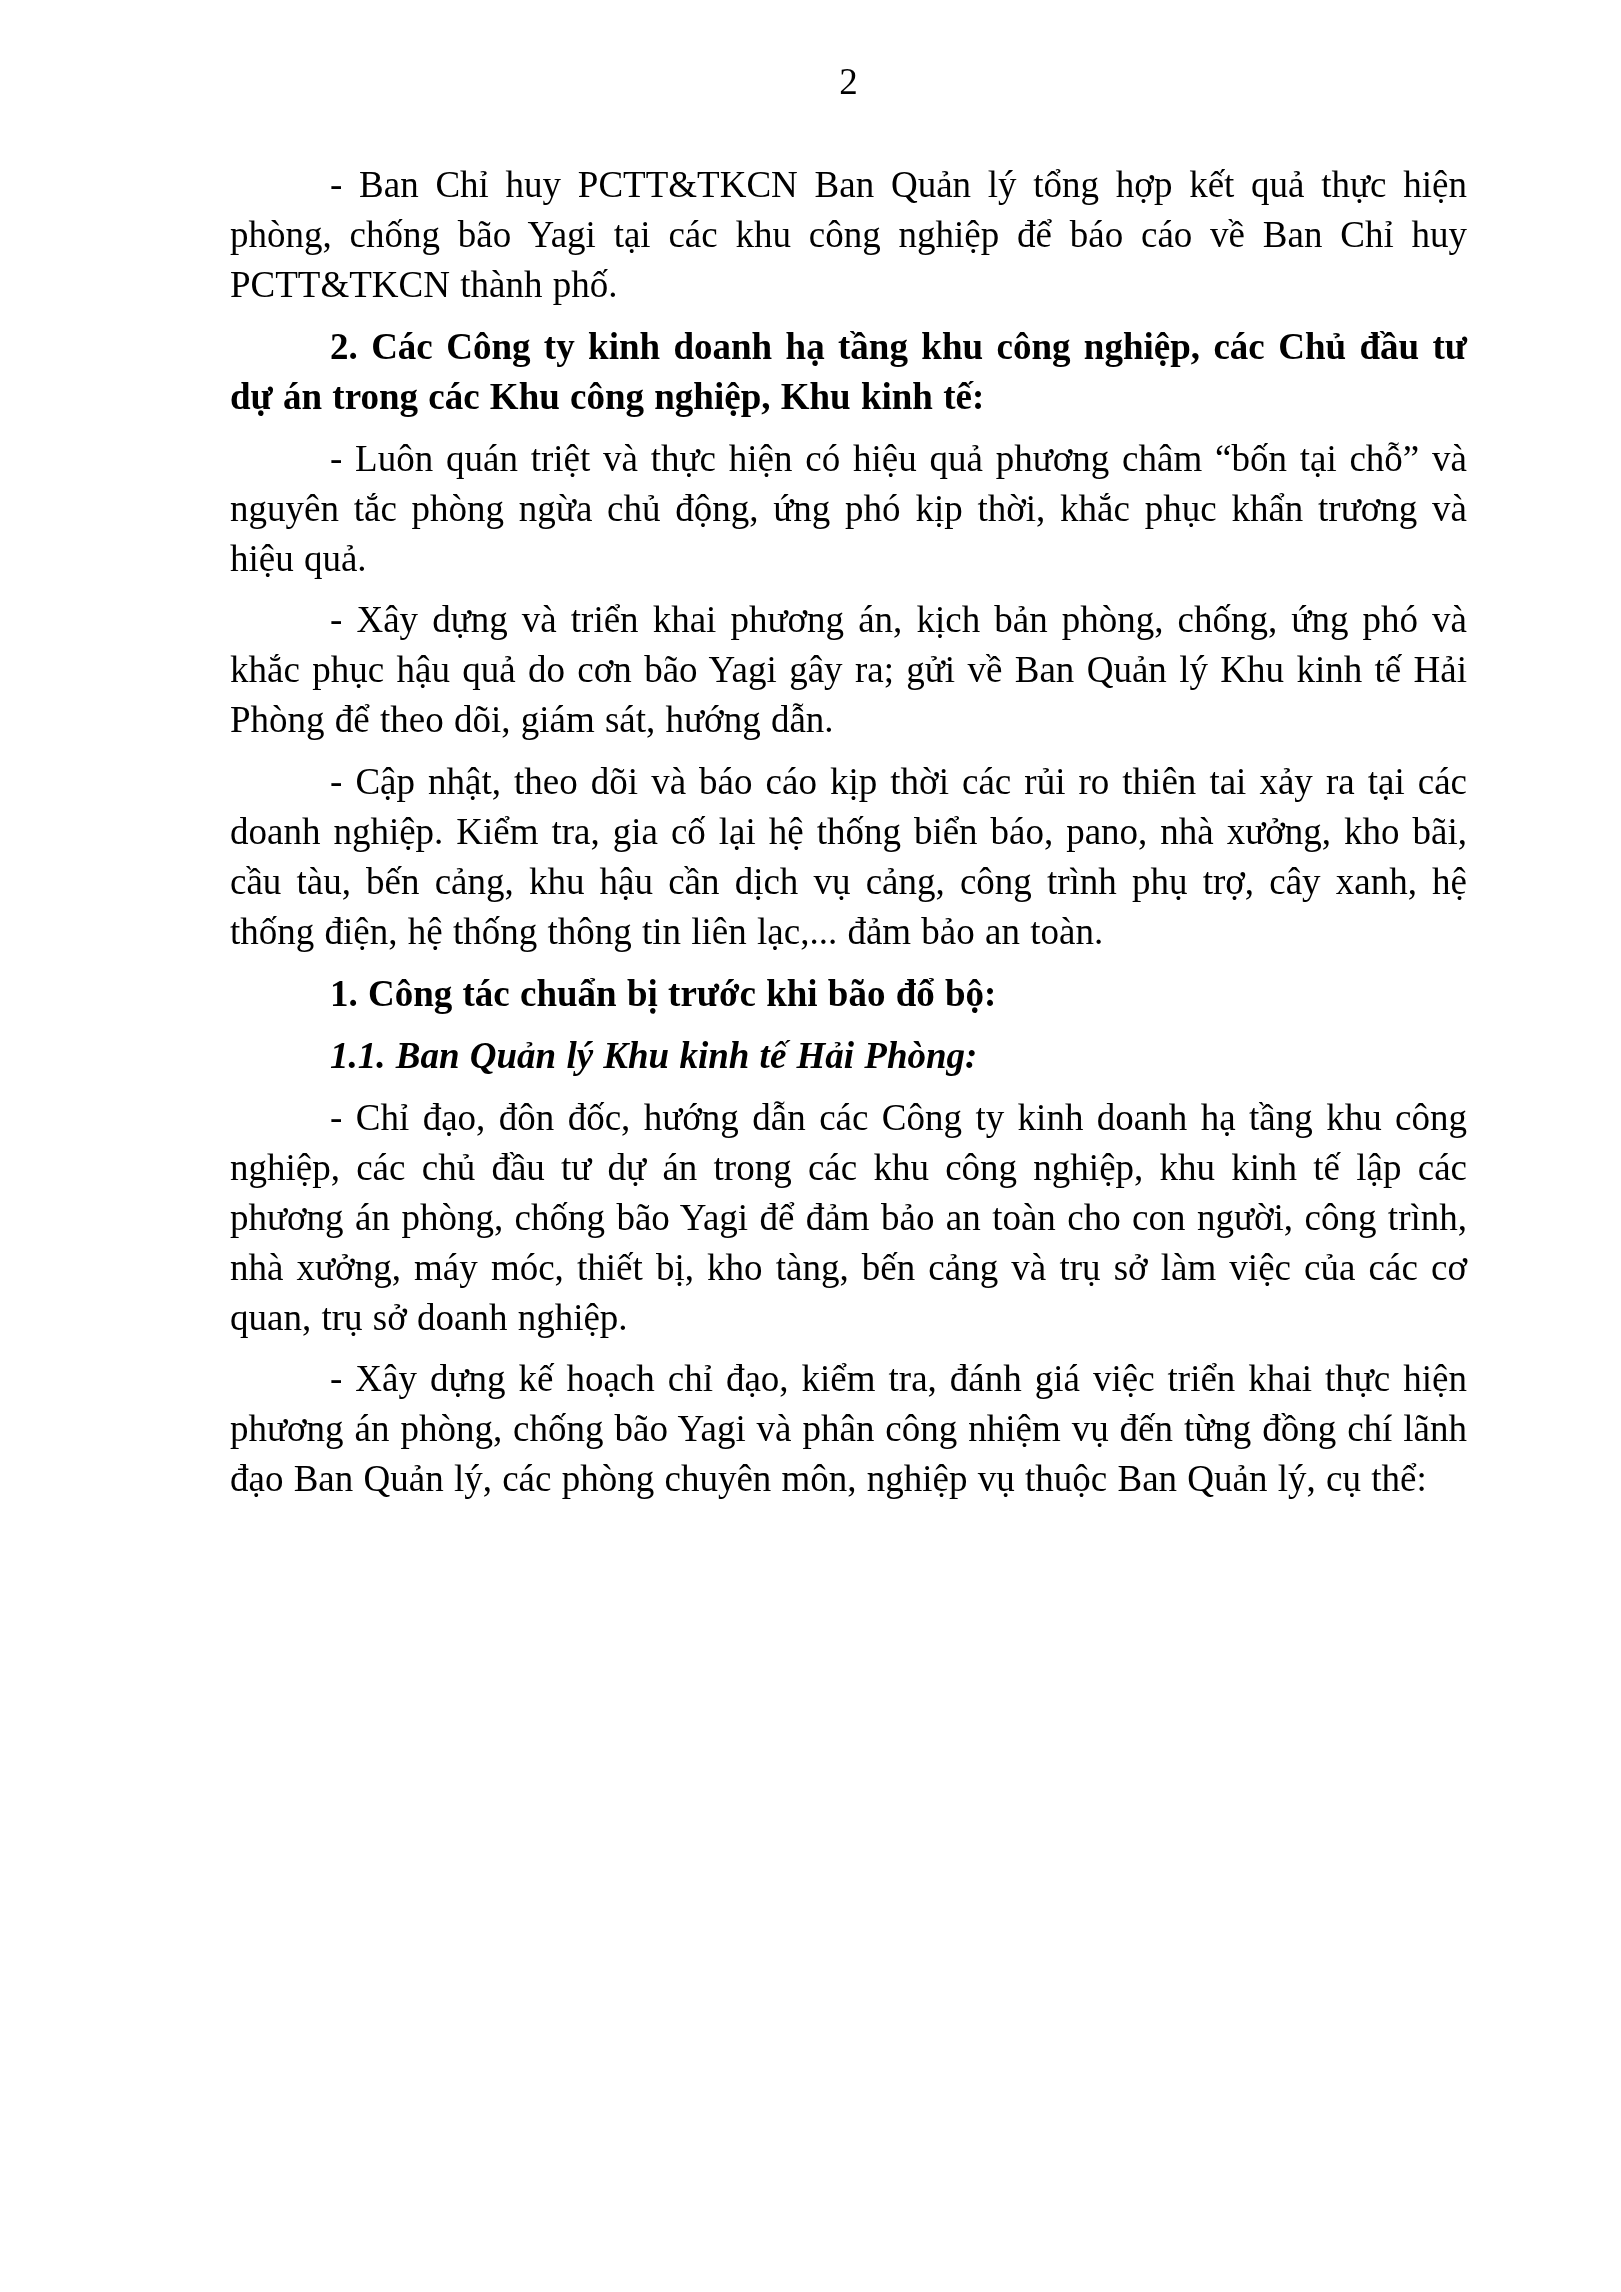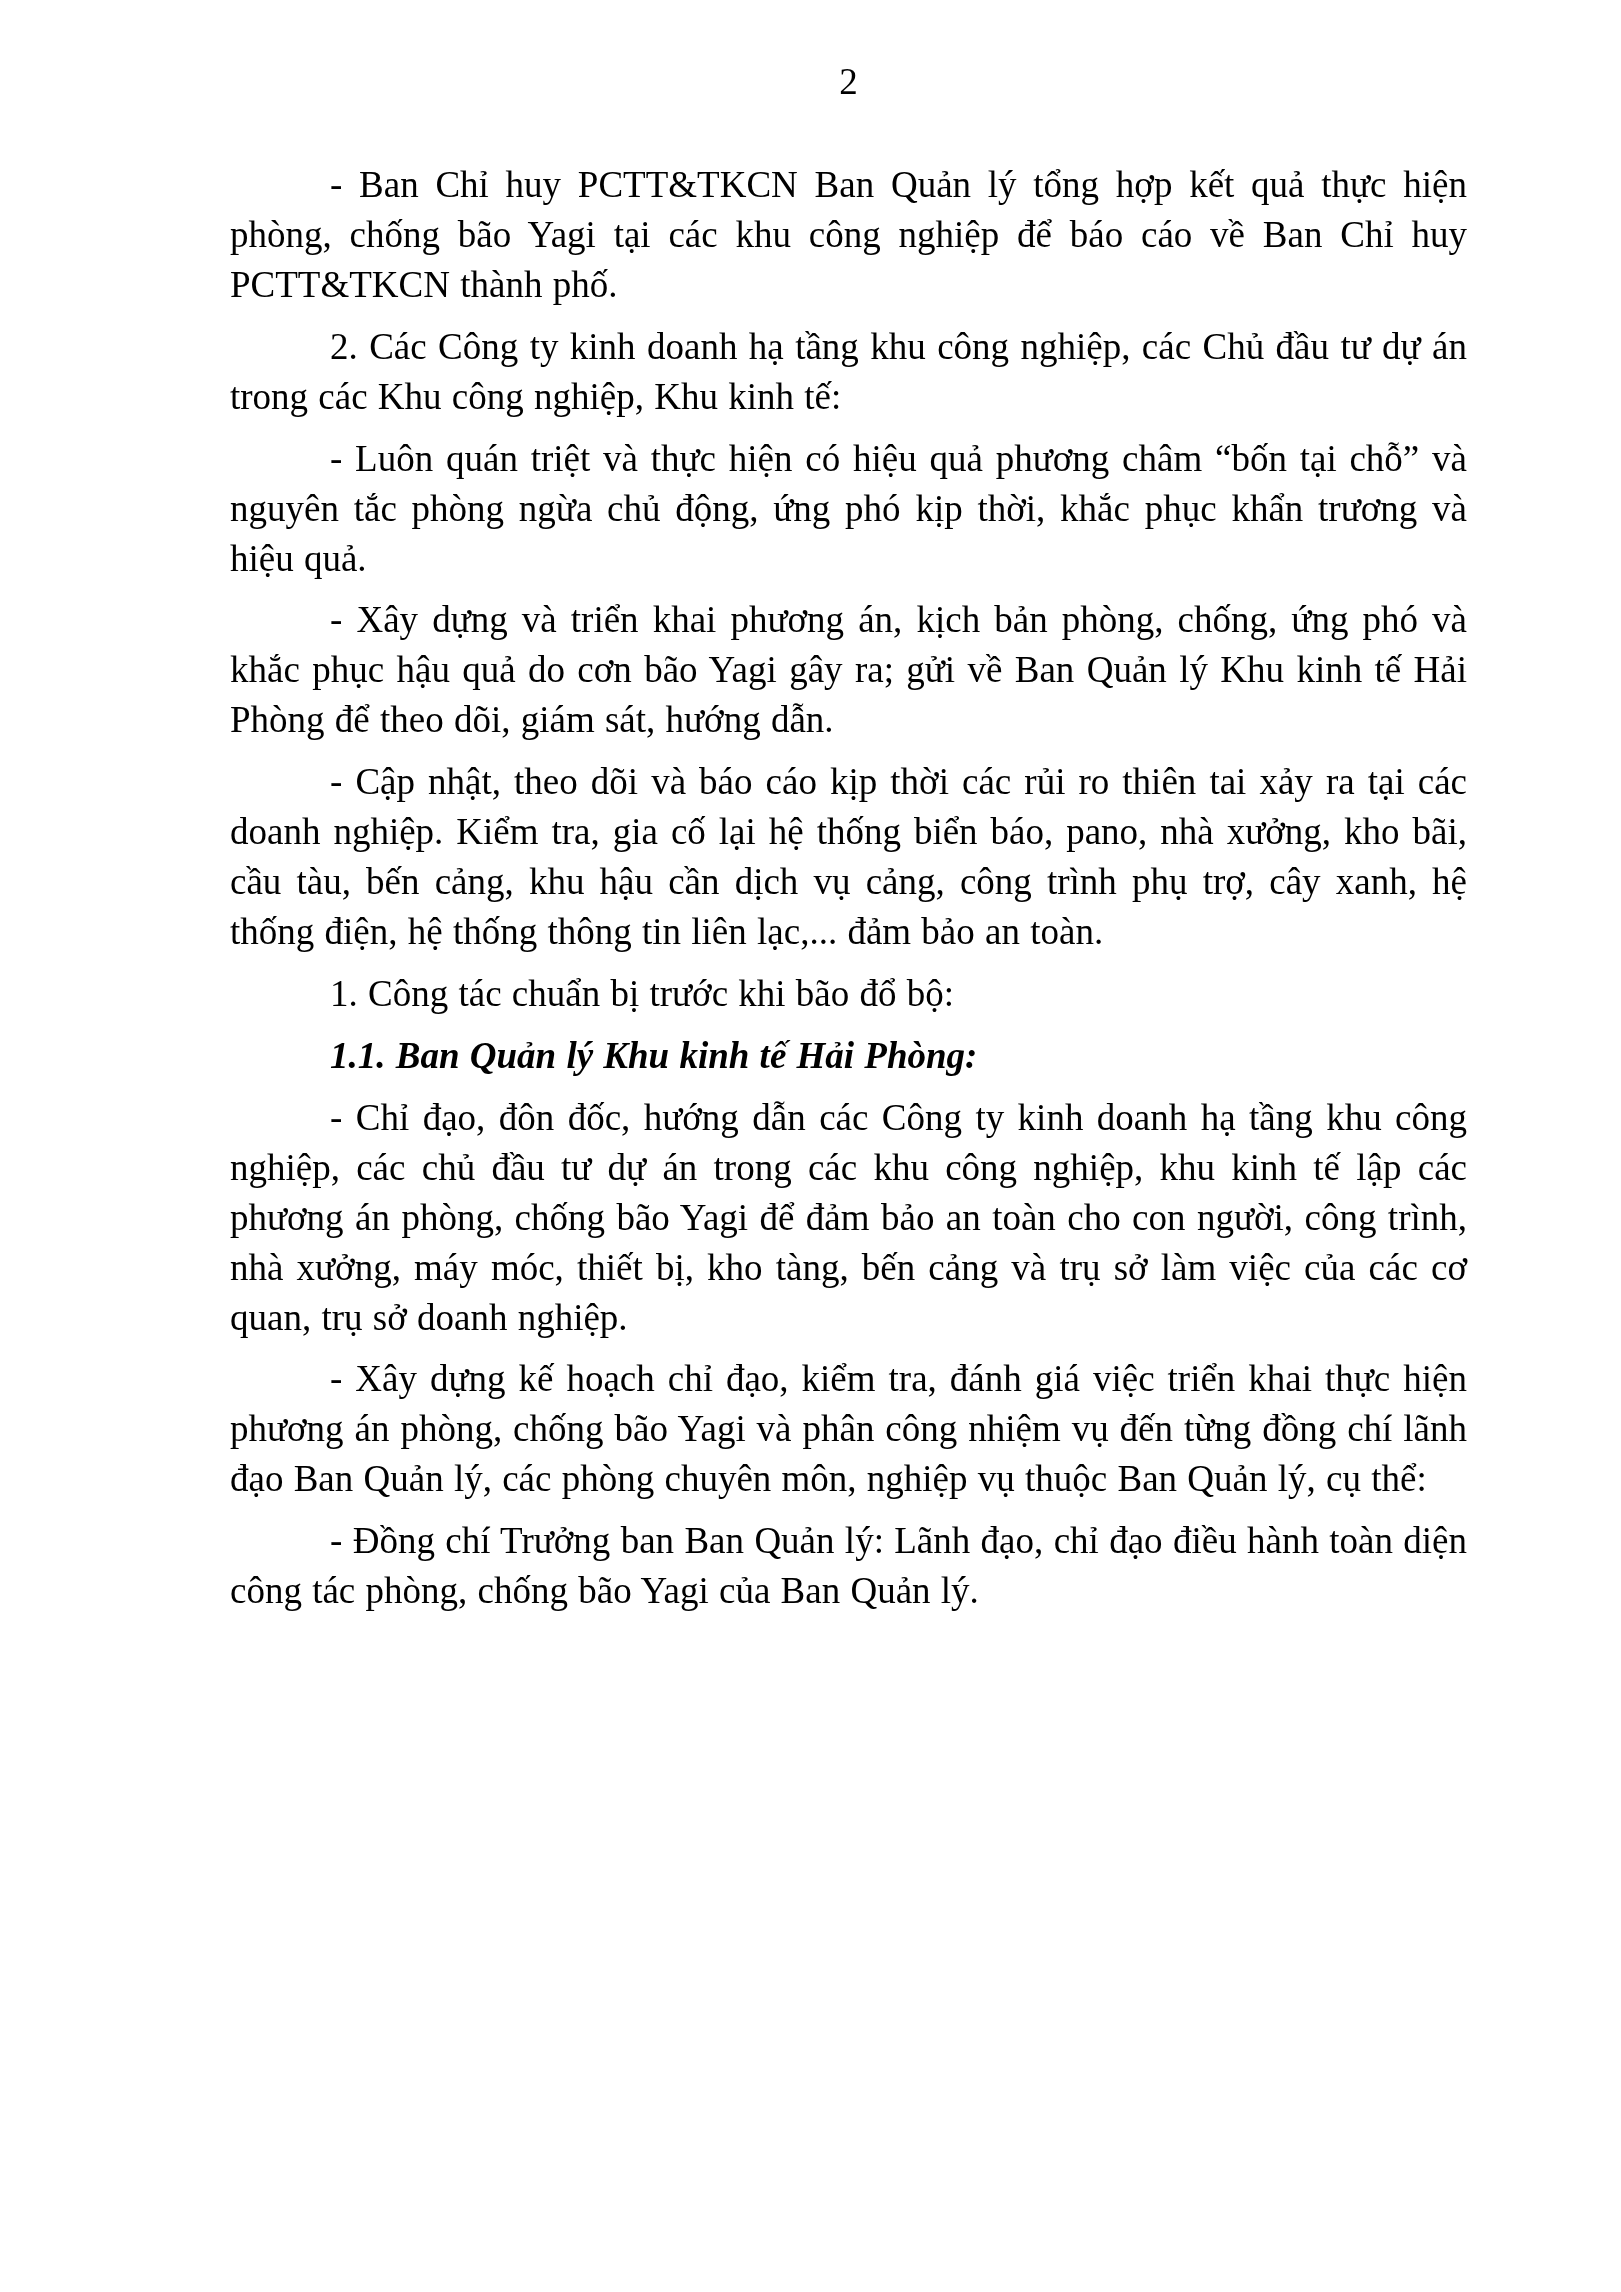--- a/index.html
+++ b/index.html
@@ -23,21 +23,21 @@
   .page-number {
     text-align: center;
     margin: 0 0 53px 0;
   }
   .block {
     margin: 0 0 11.8px 0;
     text-align: justify;
     text-indent: 100px;
     word-spacing: 1px;
   }
-  .bold { font-weight: normal; }
+  .bold { font-weight: bold; }
   .bold-italic { font-weight: bold; font-style: italic; }
 </style>
 </head>
 <body>
 
 <div class="page">
 
   <div class="page-number">2</div>
 
   <p class="block">- Ban Chỉ huy PCTT&amp;TKCN Ban Quản lý tổng hợp kết quả thực hiện phòng, chống bão Yagi tại các khu công nghiệp để báo cáo về Ban Chỉ huy PCTT&amp;TKCN thành phố.</p>
@@ -54,17 +54,16 @@
 
   <p class="block bold">1. Công tác chuẩn bị trước khi bão đổ bộ:</p>
 
   <p class="block bold-italic">1.1. Ban Quản lý Khu kinh tế Hải Phòng:</p>
 
   <p class="block">- Chỉ đạo, đôn đốc, hướng dẫn các Công ty kinh doanh hạ tầng khu công nghiệp, các chủ đầu tư dự án trong các khu công nghiệp, khu kinh tế lập các phương án phòng, chống bão Yagi để đảm bảo an toàn cho con người, công trình, nhà xưởng, máy móc, thiết bị, kho tàng, bến cảng và trụ sở làm việc của các cơ quan, trụ sở doanh nghiệp.</p>
 
   <p class="block">- Xây dựng kế hoạch chỉ đạo, kiểm tra, đánh giá việc triển khai thực hiện phương án phòng, chống bão Yagi và phân công nhiệm vụ đến từng đồng chí lãnh đạo Ban Quản lý, các phòng chuyên môn, nghiệp vụ thuộc Ban Quản lý, cụ thể:</p>
 
 
-  <p class="block">- Đồng chí Trưởng ban Ban Quản lý: Lãnh đạo, chỉ đạo điều hành toàn diện công tác phòng, chống bão Yagi của Ban Quản lý.</p>
 
 
 </div>
 
 
 </body></html>

